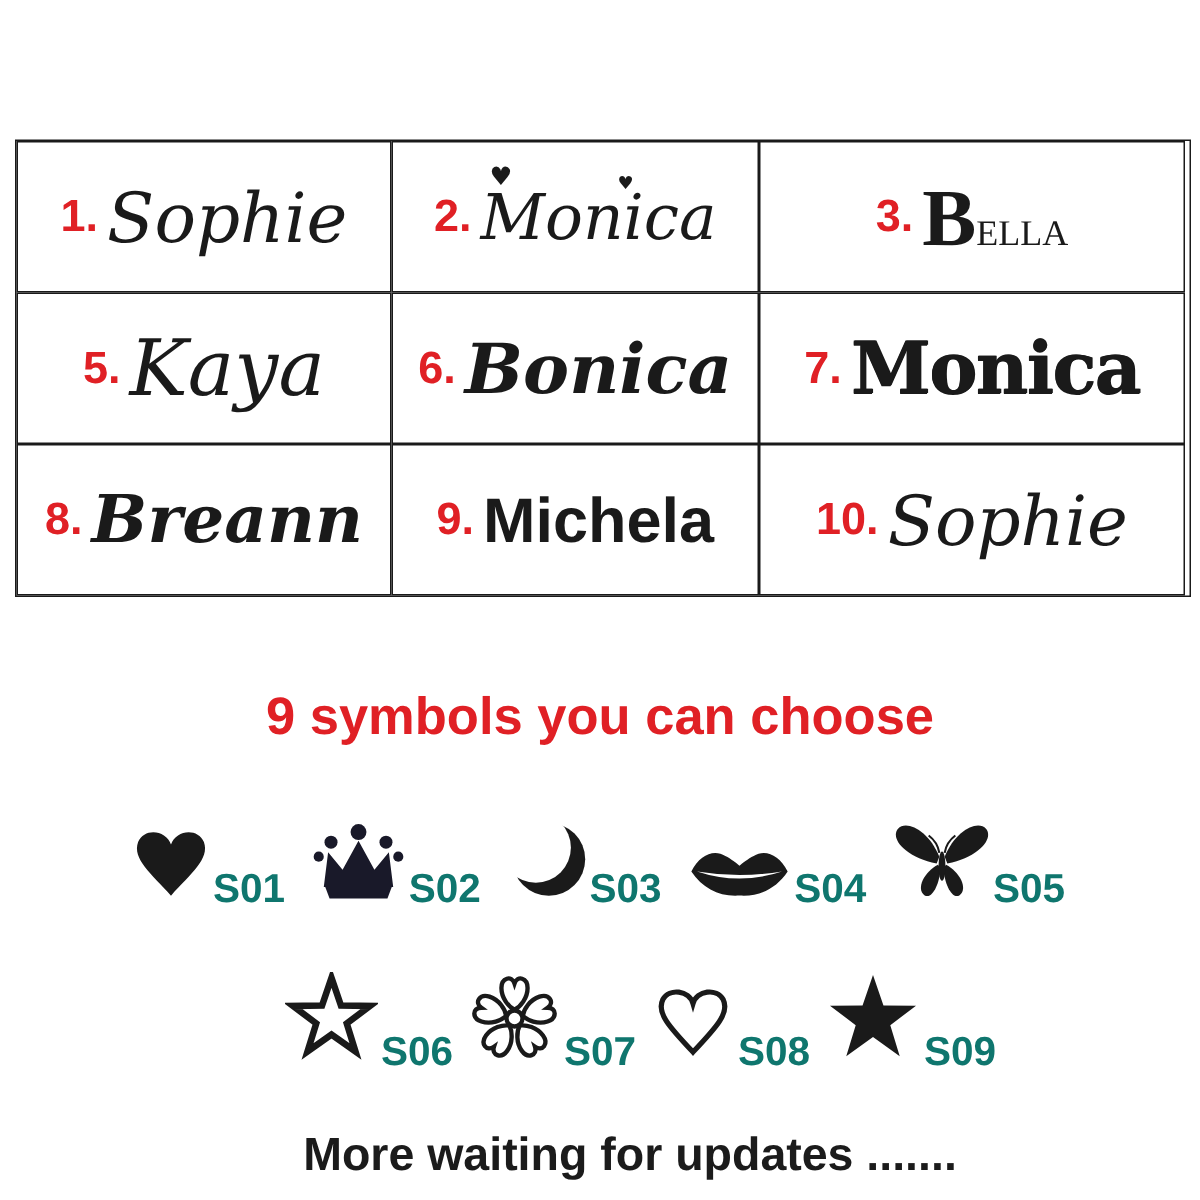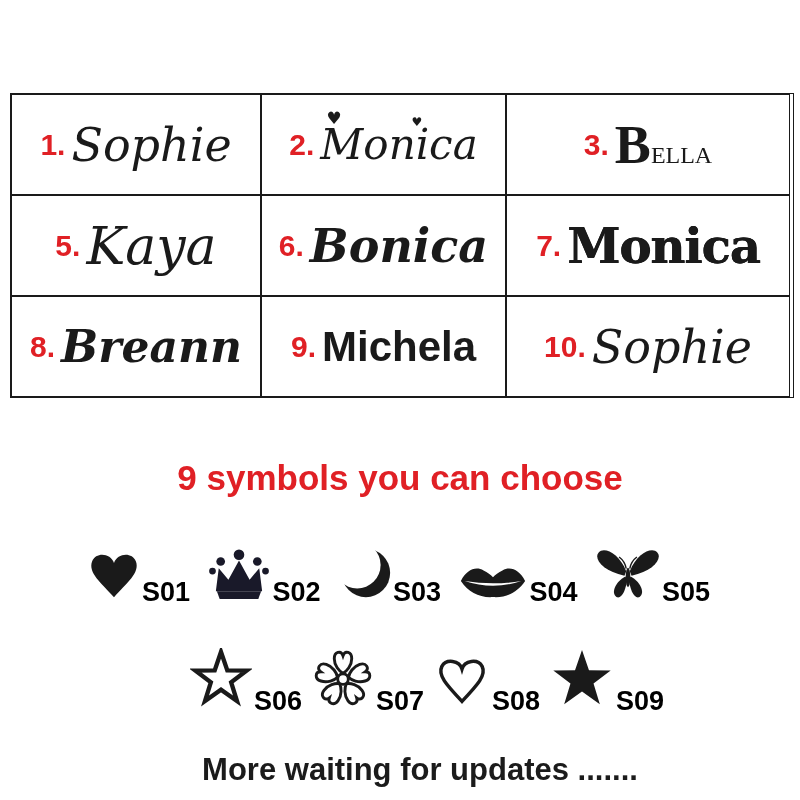--- a/index.html
+++ b/index.html
@@ -33,21 +33,21 @@
   .n-brush{font-family:"DejaVu Serif",serif;font-style:italic;font-weight:bold;font-size:44px;}
   .n-sans{font-family:"Liberation Sans",sans-serif;font-weight:bold;font-size:42px;}
 
   
   .sym-row{position:absolute;left:0;width:800px;display:flex;justify-content:space-between;
           align-items:flex-end;box-sizing:border-box;}
   .row1{top:543px;padding:0 90px 0 88px;}
   .row2{top:648px;padding:0 168px 0 158px;margin-left:32px;}
   .sym{display:flex;align-items:flex-end;}
   .sym svg{display:block;}
-  .scode{color:#000000;font-weight:bold;font-size:27px;line-height:1;margin-left:2px;
+  .scode{color:#0f766e;font-weight:bold;font-size:27px;line-height:1;margin-left:2px;
           transform:translateY(5px);font-family:"Liberation Sans",sans-serif;}
 
   .footer{position:absolute;left:0;top:752px;width:800px;text-align:center;
           font-weight:bold;font-size:31px;color:#1b1b1b;margin-left:20px;}
 </style>
 </head>
 <body>
 
 <div class="canvas">
 

